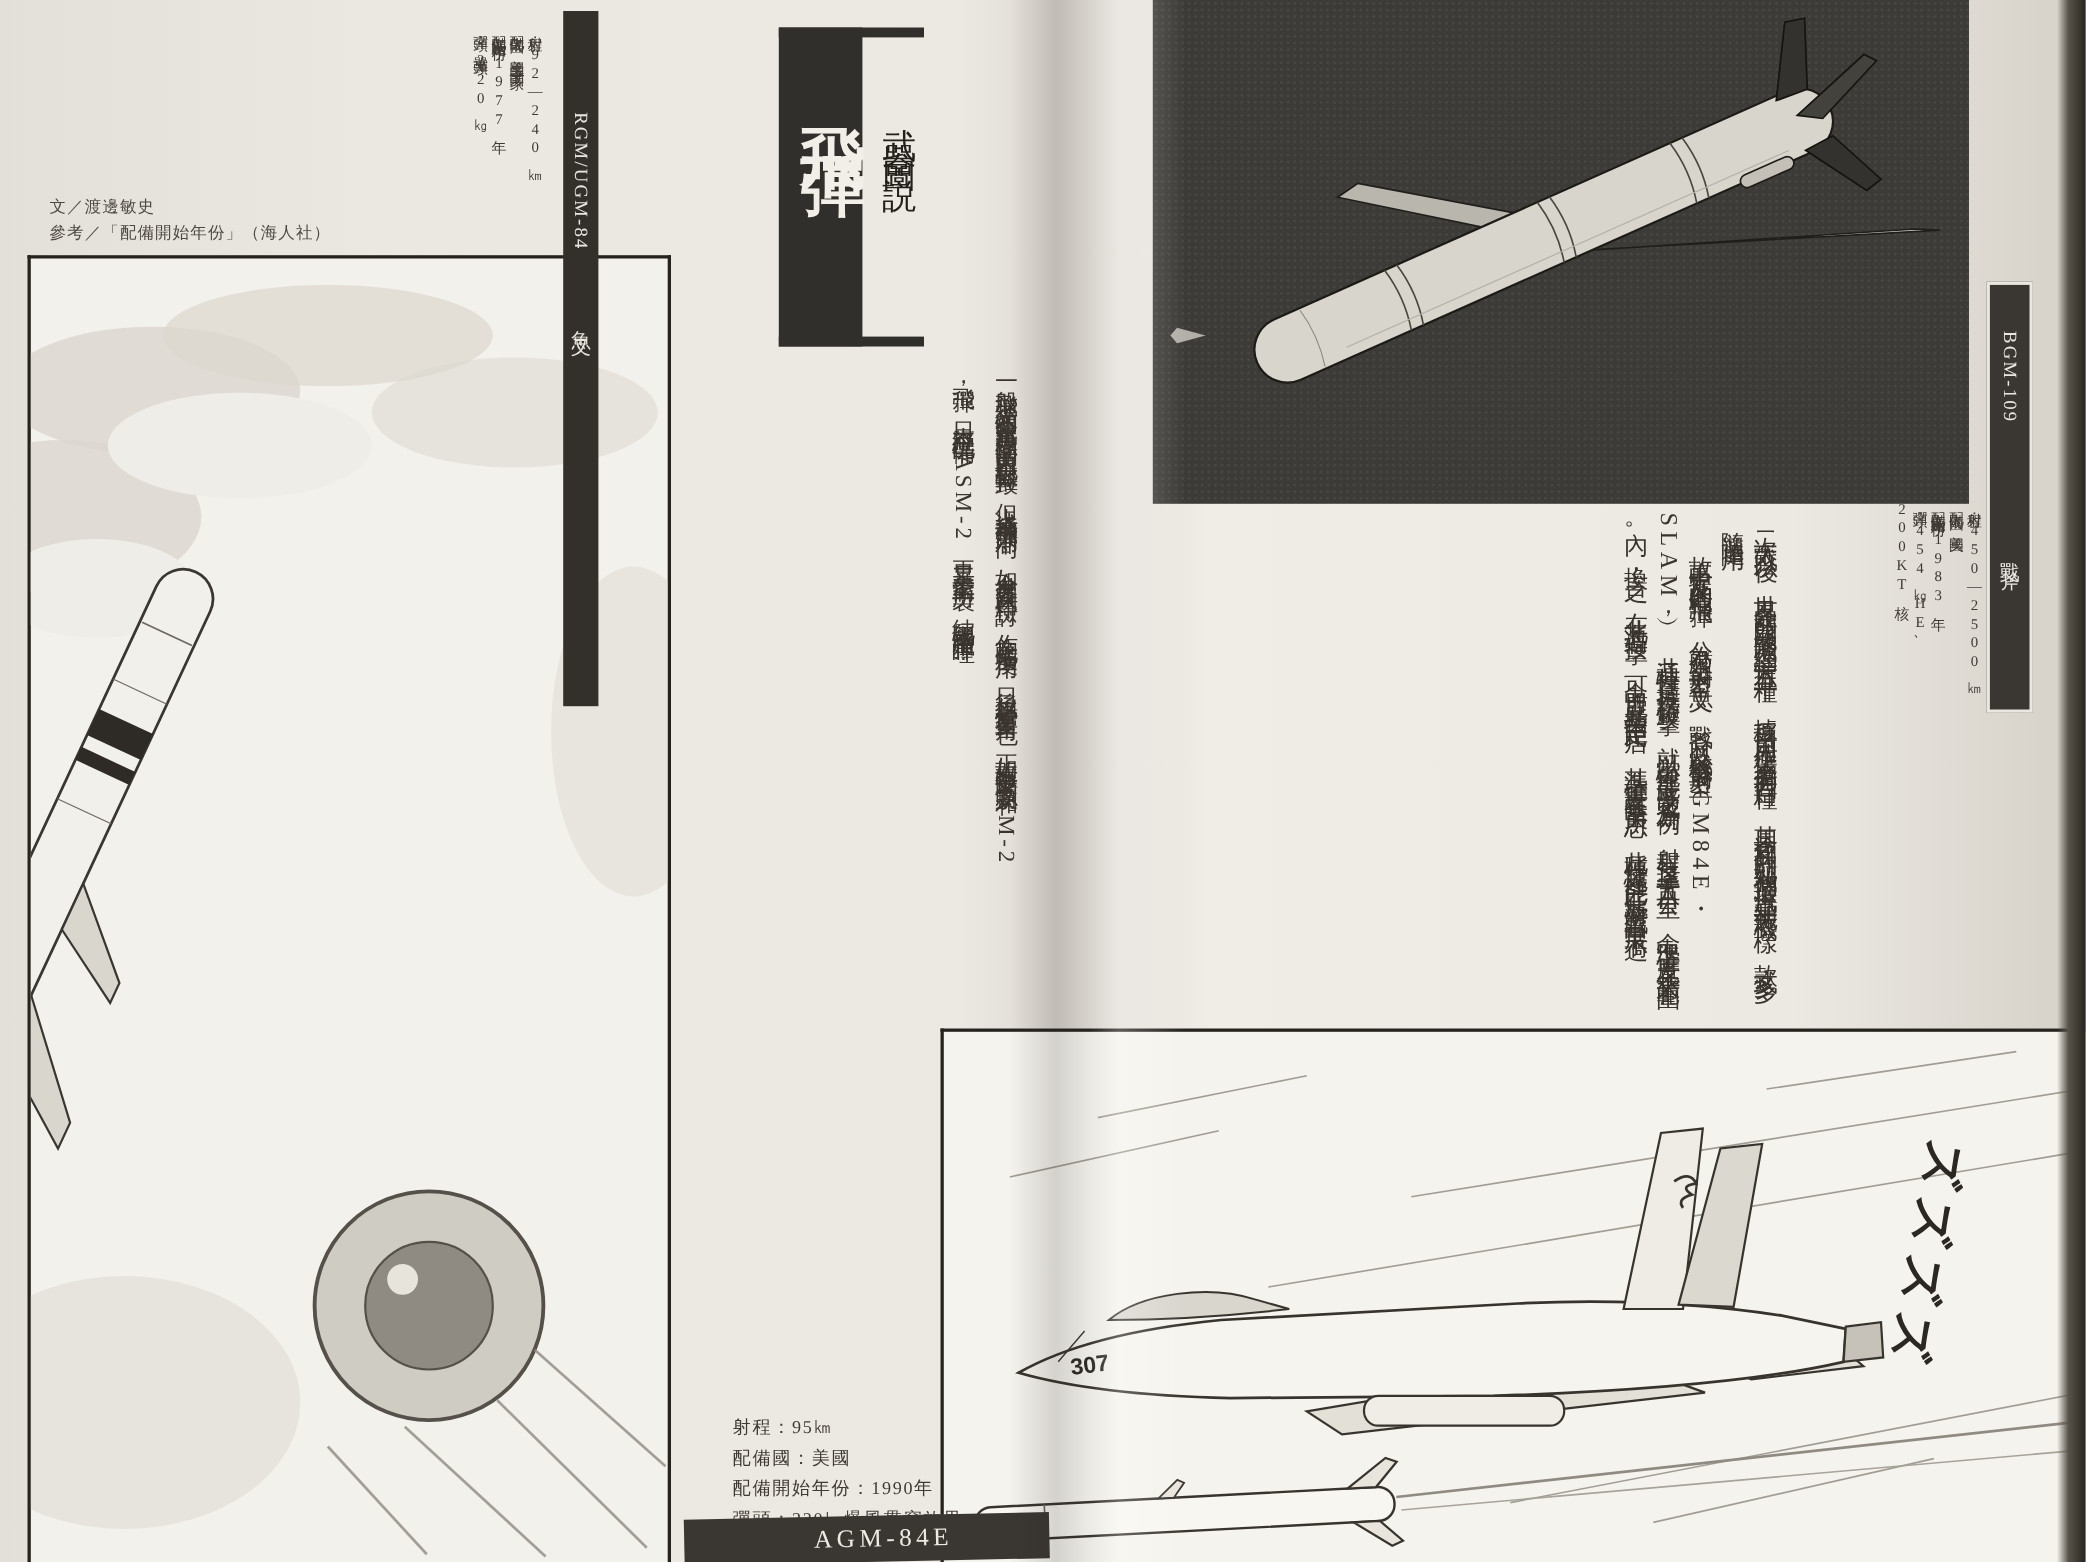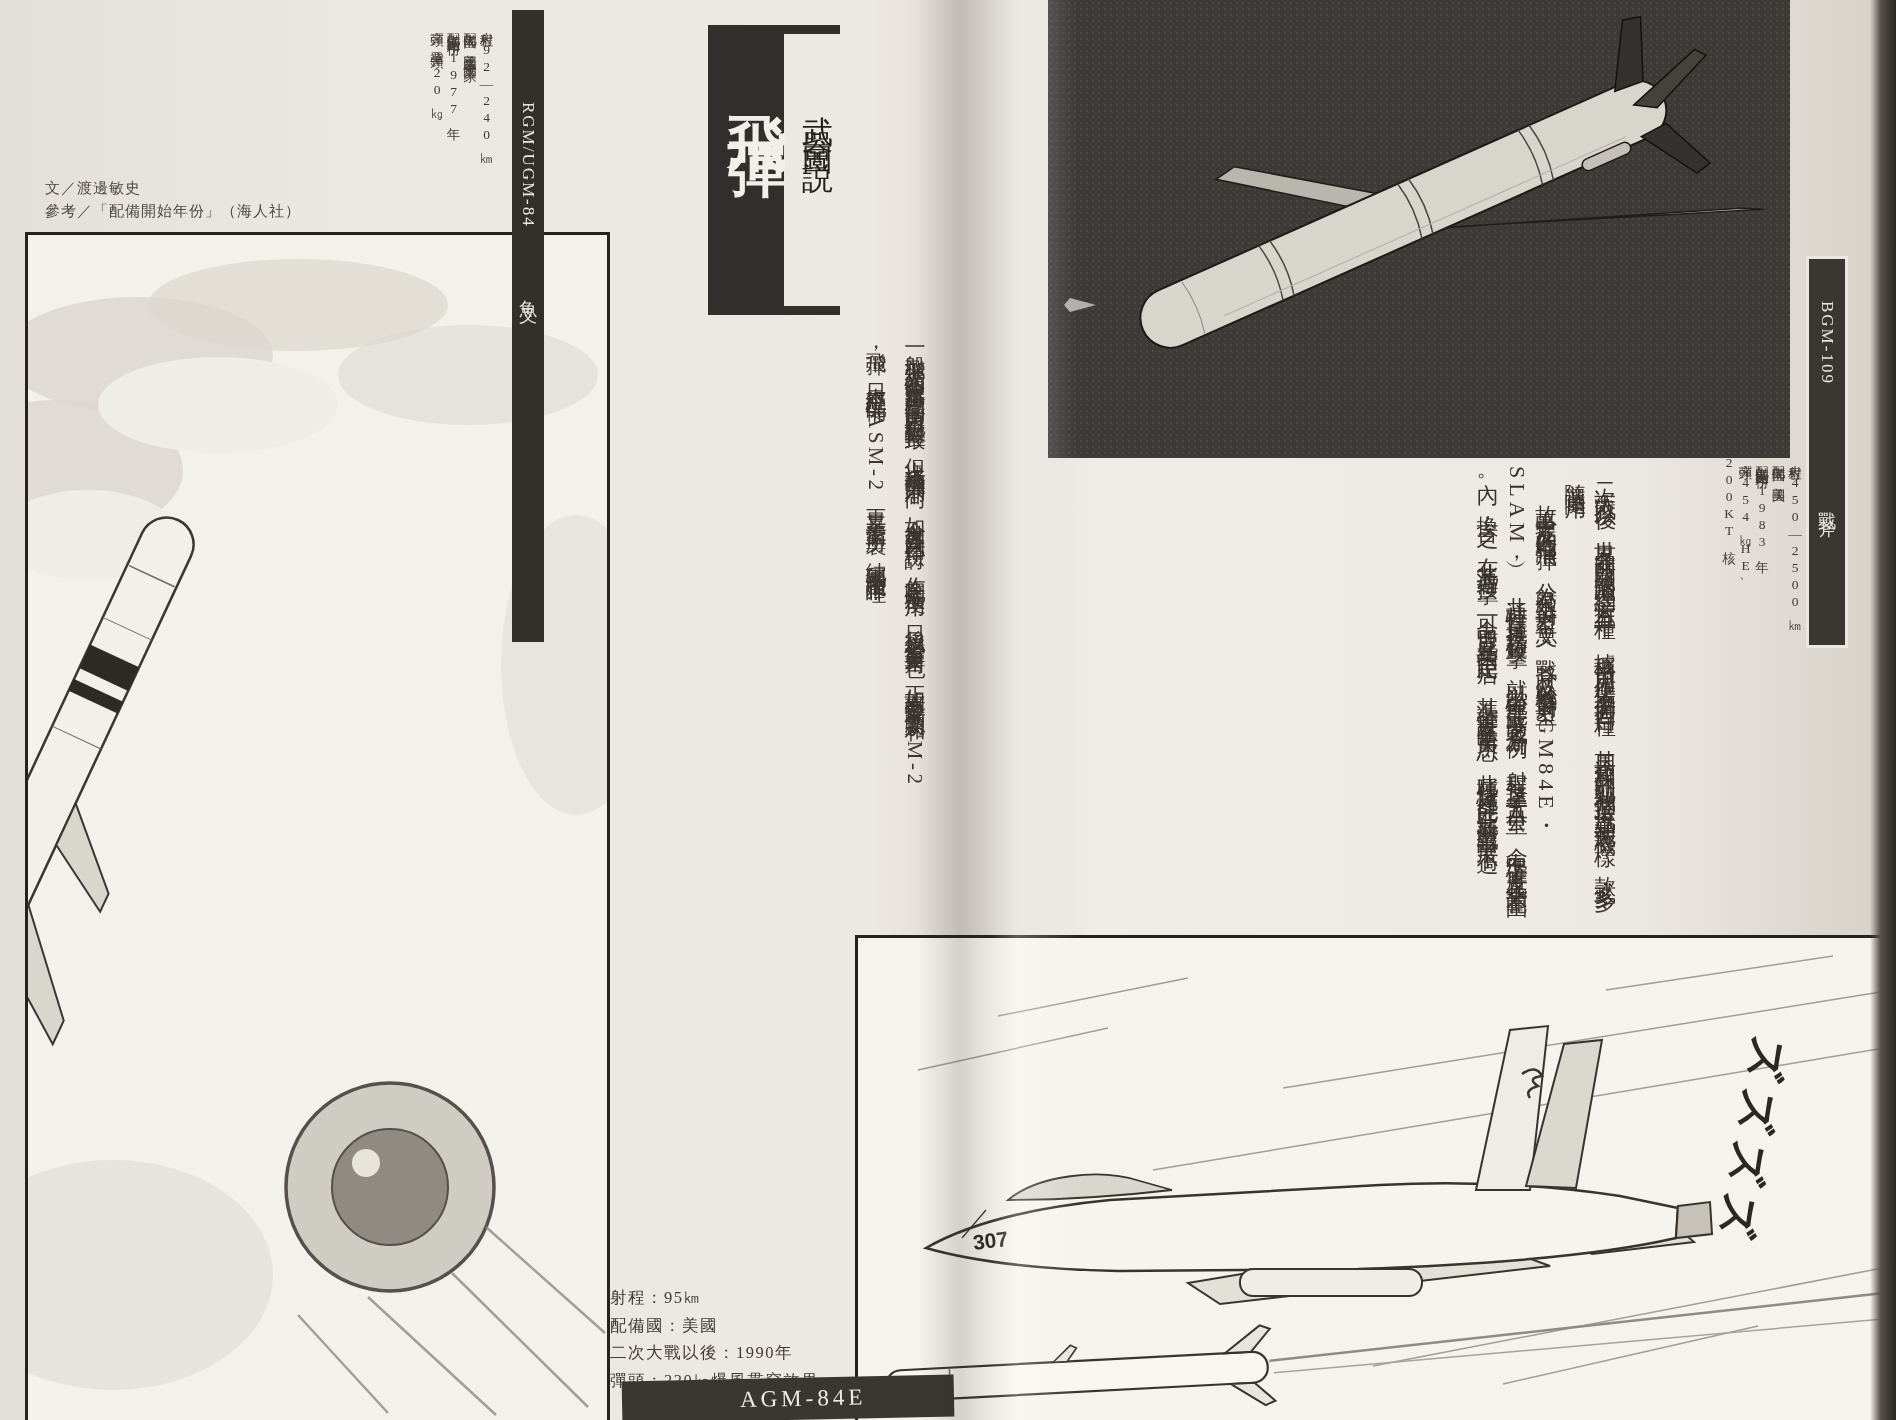--- a/index.html
+++ b/index.html
@@ -47,21 +47,21 @@
     font-size:22px;line-height:29.4px;letter-spacing:5px;color:#38332c;}
   .bodytext p{margin:0;}
   .bodytext p.indent{text-indent:1em;}
   
   .art-frame{position:absolute;background:#f3f1eb;border:3px solid #26231f;box-sizing:border-box;}
   .frame-harpoon{left:25px;top:232px;width:585px;height:1188px;border-bottom:none;}
   .frame-fighter{left:855px;top:935px;width:1041px;height:485px;border-right:none;border-bottom:none;background:#f5f3ed;}
   .panel-tomahawk{position:absolute;left:1048px;top:0;width:742px;height:458px;background:#3d3b37;
     background-image:radial-gradient(circle,rgba(236,233,226,.07) 1px,rgba(0,0,0,0) 1.4px);background-size:6px 6px;z-index:4;}
   
-  .spec-h{position:absolute;left:610px;top:1284px;font-size:16.5px;line-height:27.5px;letter-spacing:1.5px;color:#3f3a33;z-index:25;}
+  .spec-h{position:absolute;left:666px;top:1284px;font-size:16.5px;line-height:27.5px;letter-spacing:1.5px;color:#3f3a33;z-index:25;}
   .slam-bar{position:absolute;left:622px;top:1378px;width:332px;height:42px;background:#3a3732;z-index:26;
     transform:rotate(-1.2deg);color:#edeae2;font-size:23px;letter-spacing:4px;line-height:42px;padding-left:118px;box-sizing:border-box;}
   svg{display:block;}
 </style>
 </head>
 <body>
 
 <div id="stage">
 
   <div class="credit">
@@ -135,21 +135,21 @@
   <div class="title-plate"></div>
   <div class="title-rule rule-bottom"></div>
   <div class="title-main v">飛彈</div>
   <div class="title-series v">武器圖説</div>
 
   <div class="intro v">一般飛彈給人的印象是將目標周圍的東西也盡數摧毀，但上述幾種飛彈則不同，如今世界各國已作檢討，作為配備及使用，日後想必擔當重要角色。正如故事中登場的魚叉和ASM-2飛彈，日本經已配備。ASM-2更是三菱重工所製，純屬國產飛彈哩！</div>
 
   <div class="spec-h">
     <div>射程：95㎞</div>
     <div>配備國：美國</div>
-    <div>二次大戰以後：1990年</div>
+    <div>配備開始年份：1990年</div>
     <div>彈頭：220㎏爆風貫穿效果</div>
   </div>
   <div class="slam-bar">
     <span>AGM-84E  SLAM</span>
   </div>
 
   <div class="panel-tomahawk">
     <svg width="742" height="458" viewBox="0 0 742 458">
       <g transform="translate(95,330) rotate(-24)">
 

